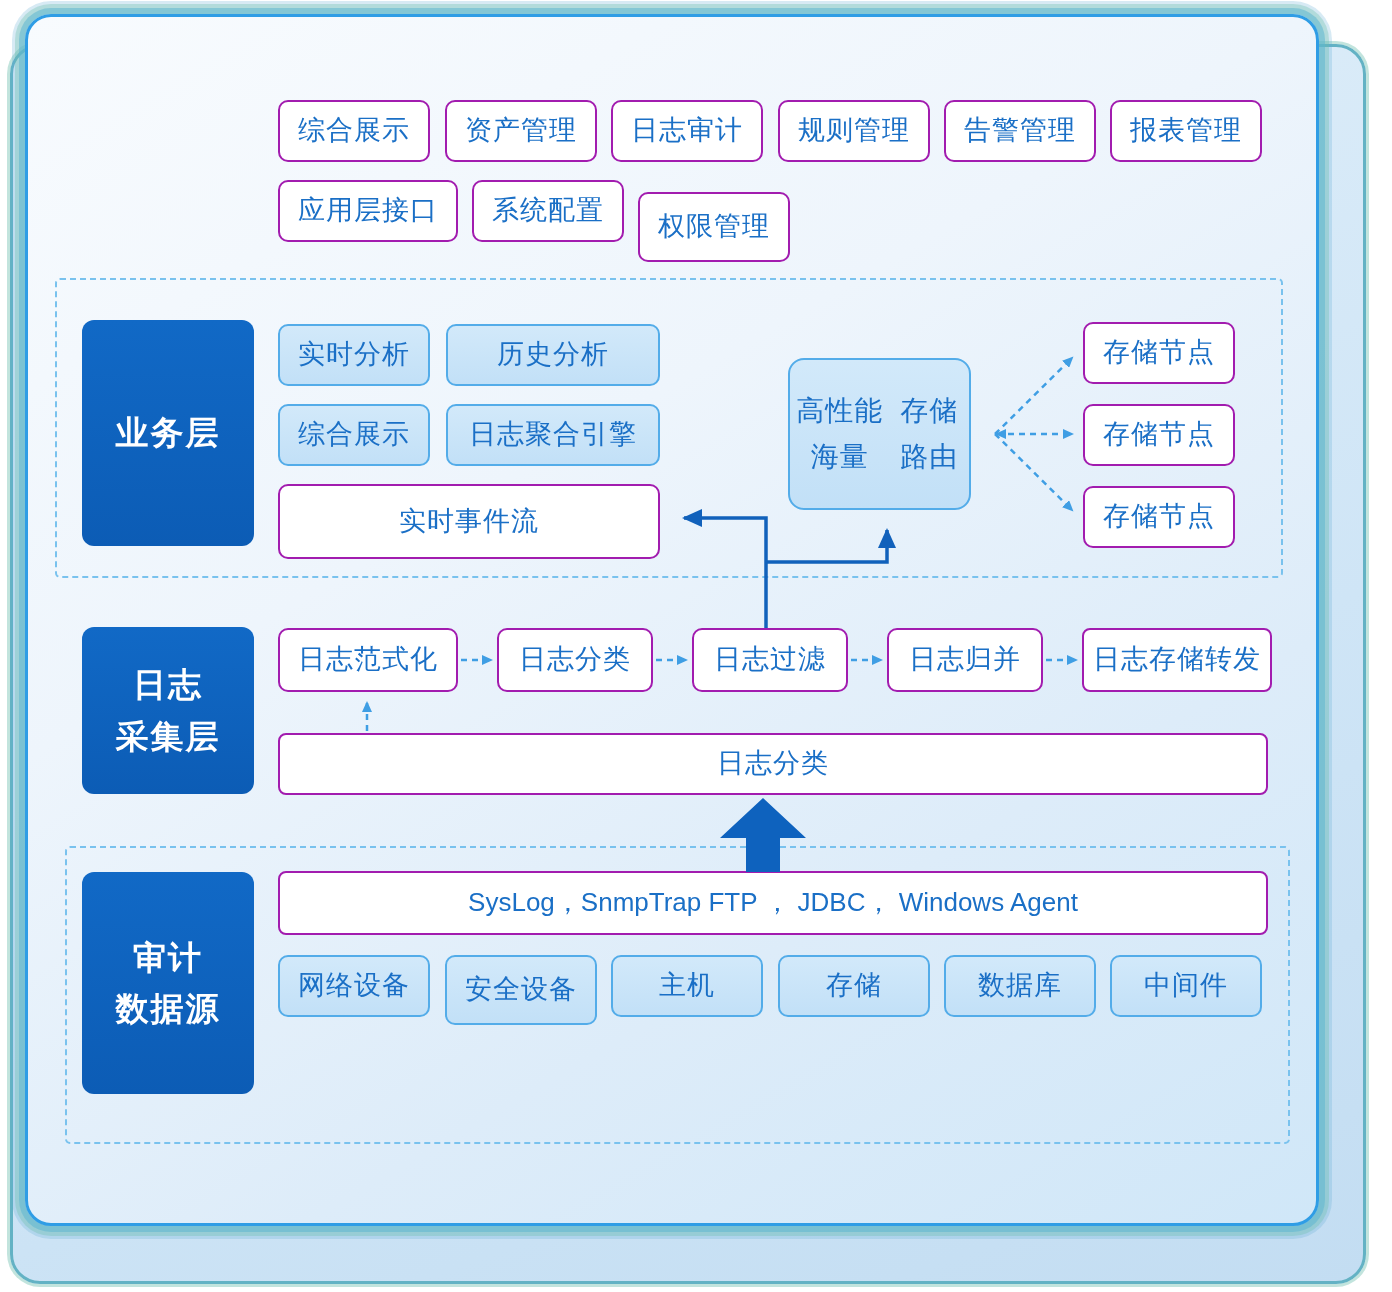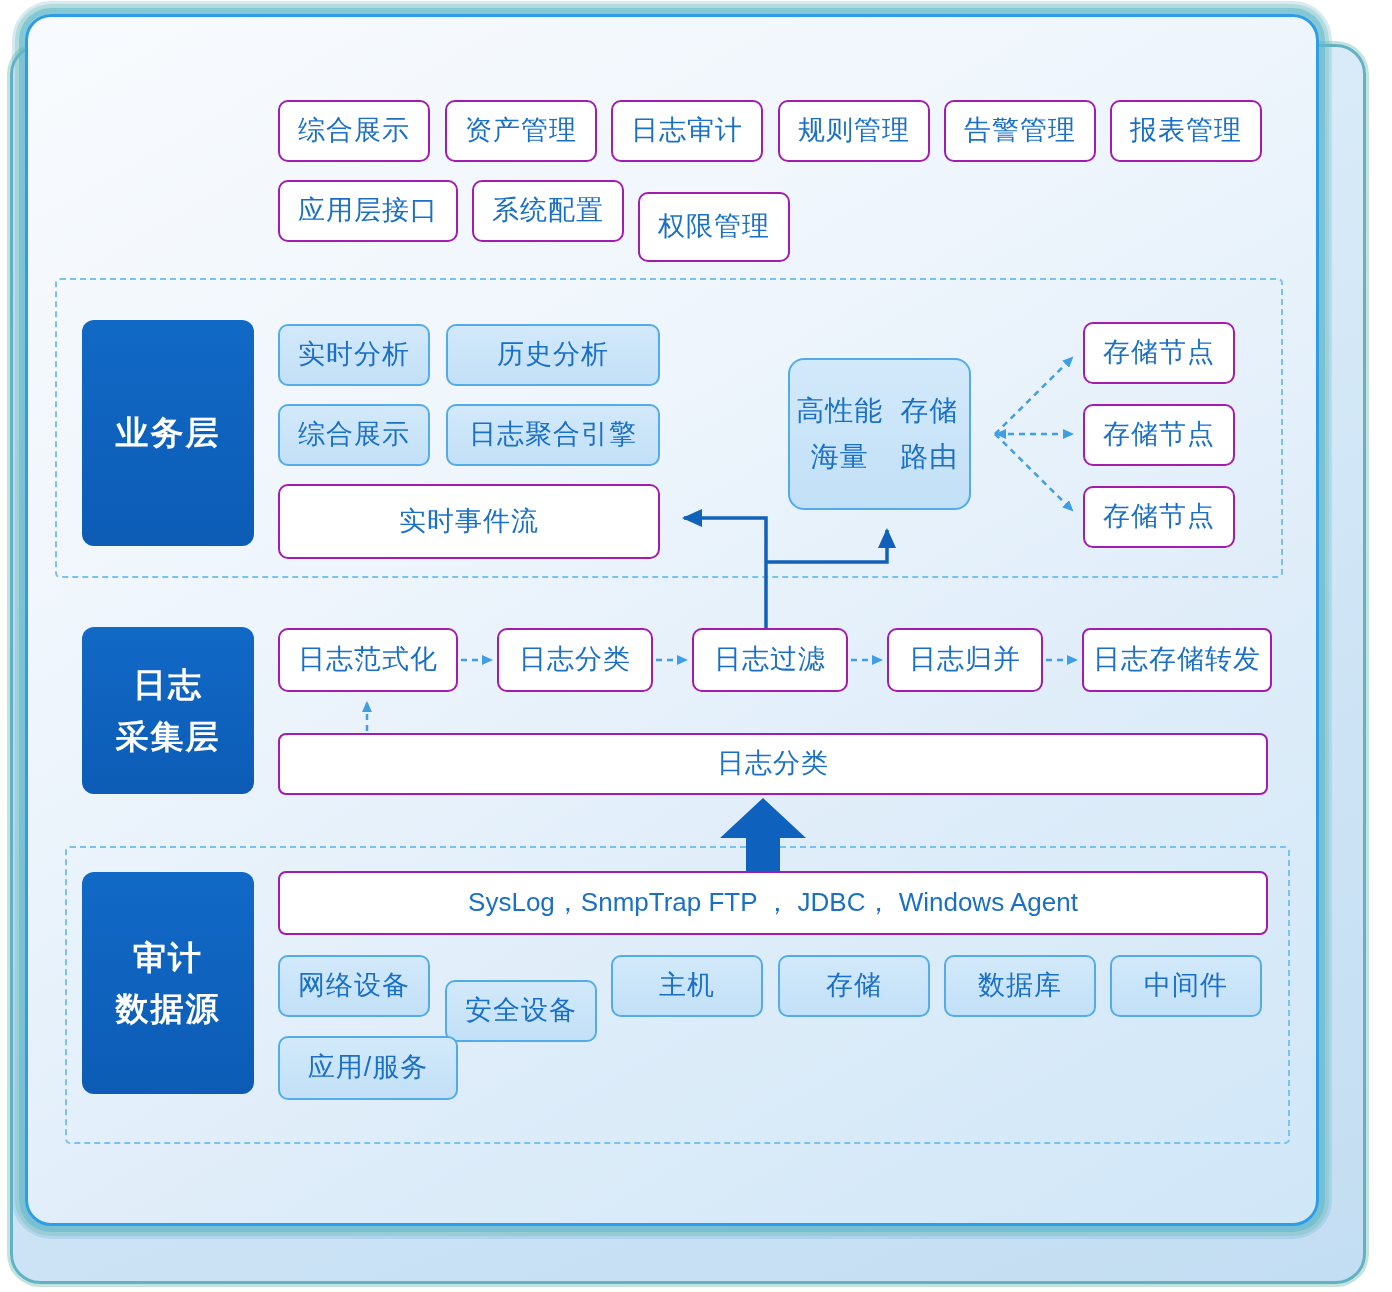--- a/index.html
+++ b/index.html
@@ -140,37 +140,34 @@
   <div class="abs layer-label" style="top:872px;height:222px;">
     <span>审计</span>
     <span>数据源</span>
   </div>
   <div class="abs box box-white bus" style="left:278px;top:871px;width:990px;height:64px;font-size:26px;letter-spacing:0;">
       <span>SysLog，SnmpTrap  FTP ， JDBC， Windows Agent</span>
     </div>
   <div class="abs box box-light" style="left:278px;top:955px;width:152px;height:62px;">
       <span>网络设备</span>
     </div>
-  <div class="abs box box-light" style="left:445px;top:955px;width:152px;height:62px;margin-top:25px;">
+  <div class="abs box box-light" style="left:445px;top:955px;width:152px;height:70px;">
       <span>安全设备</span>
     </div>
   <div class="abs box box-light" style="left:611px;top:955px;width:152px;height:62px;">
       <span>主机</span>
     </div>
   <div class="abs box box-light" style="left:778px;top:955px;width:152px;height:62px;">
       <span>存储</span>
     </div>
   <div class="abs box box-light" style="left:944px;top:955px;width:152px;height:62px;">
       <span>数据库</span>
     </div>
   <div class="abs box box-light" style="left:1110px;top:955px;width:152px;height:62px;">
       <span>中间件</span>
-    </div>
-  <div class="abs box box-light" style="left:278px;top:1036px;width:180px;height:64px;">
-      <span>应用/服务</span>
     </div>
 
   <svg class="connectors" width="1392" height="1292" viewBox="0 0 1392 1292">
     <defs>
       <marker id="arrD" markerUnits="userSpaceOnUse" markerWidth="12" markerHeight="10" refX="9" refY="5" orient="auto-start-reverse">
         <path d="M0 0 L11 5 L0 10 Z" fill="#3f9ee4"></path>
       </marker>
       <marker id="arrS" markerUnits="userSpaceOnUse" markerWidth="20" markerHeight="18" refX="18" refY="9" orient="auto">
         <path d="M0 0 L20 9 L0 18 Z" fill="#1161bb"></path>
       </marker>

